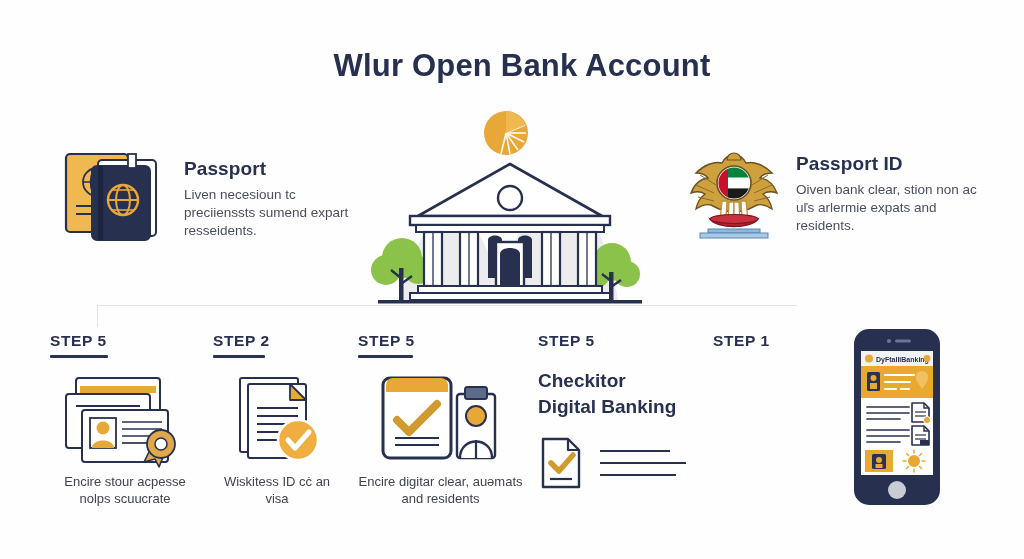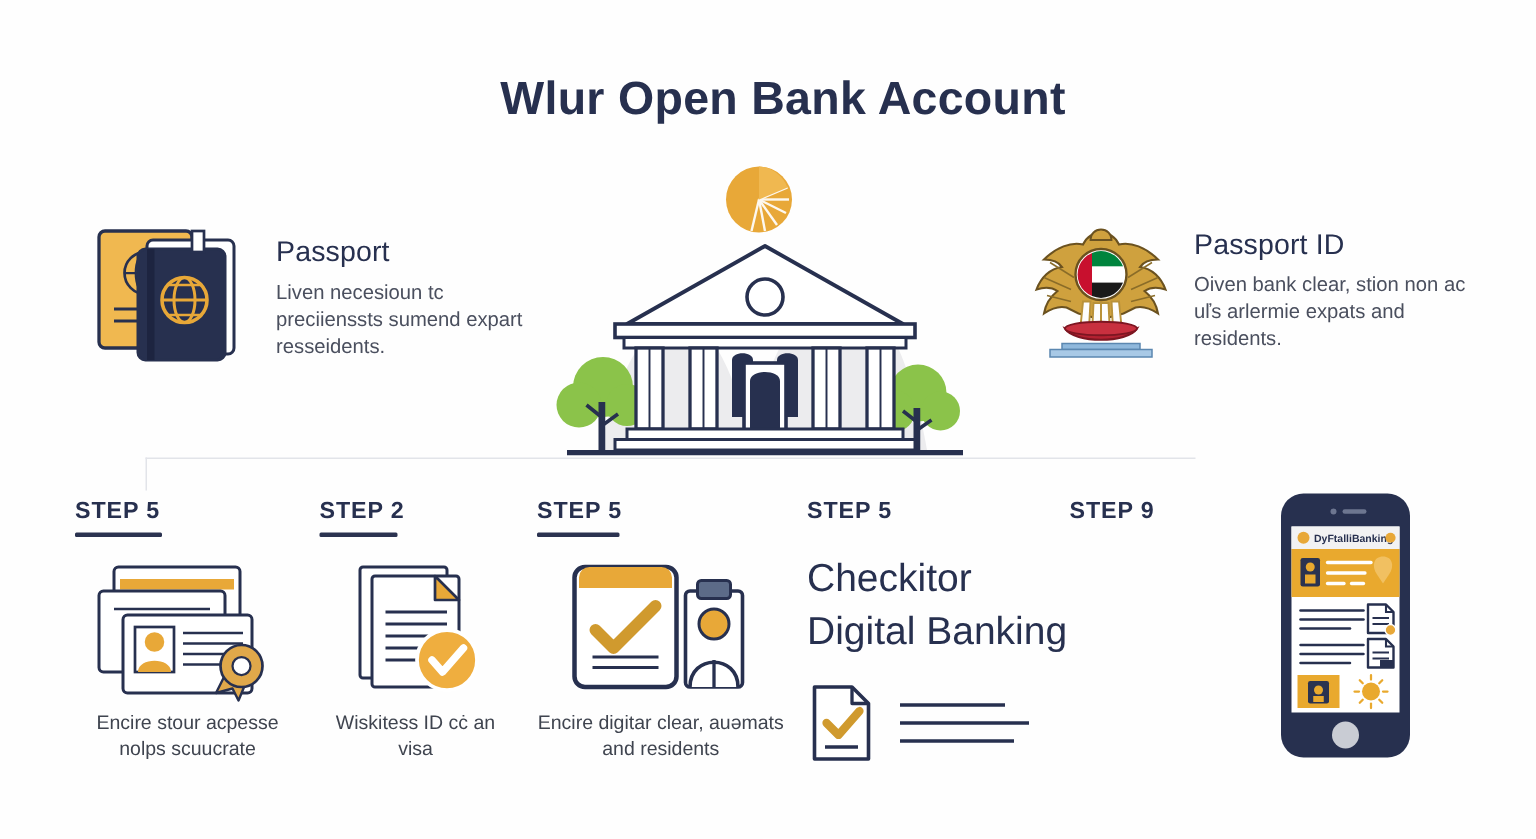--- a/index.html
+++ b/index.html
@@ -27,21 +27,21 @@
     padding-left: 20px;
   }
 
   
   .feature { position: absolute; display: flex; align-items: flex-start; gap: 14px; }
   .feature-left  { left: 62px;  top: 148px; width: 300px; }
   .feature-right { left: 686px; top: 143px; width: 300px; }
   .feature-icon { flex: 0 0 auto; }
   .feature-text { padding-top: 10px; }
   .feature-title {
-    font-size: 19px; font-weight: normal; color: #27304f;
+    font-size: 19px; font-weight: bold; color: #27304f;
     margin-bottom: 6px; letter-spacing: 0.1px;
   }
   .feature-desc {
     font-size: 13.5px; color: #4a4f5e; line-height: 1.32;
     max-width: 185px;
   }
 
   
   .bank-scene { position: absolute; left: 360px; top: 150px; width: 300px; height: 165px; }
   .sun-badge  { position: absolute; left: 481px; top: 108px; }
@@ -81,21 +81,21 @@
   .s1 .step-underline { width: 58px; }
   .s2 .step-underline { width: 52px; }
   .s3 .step-underline { width: 55px; }
   .s4 .step-underline { width: 0px; height: 0; }
   .s5 .step-underline { width: 0px; height: 0; }
 
   .s1 .step-icon, .s2 .step-icon, .s3 .step-icon { display: flex; justify-content: center; }
 
   
   .bank-head {
-    font-size: 26px; font-weight: normal; color: #27304f;
+    font-size: 19px; font-weight: bold; color: #27304f;
     line-height: 1.35; margin-top: 18px;
   }
   .bank-row { margin-top: 16px; display: flex; align-items: center; gap: 14px; }
 
   
   .phone-wrap { position: absolute; left: 848px; top: 327px; }
 </style>
 </head>
 <body>
 
@@ -345,21 +345,21 @@
           <svg width="92" height="36" viewBox="0 0 92 36">
             <line x1="2" y1="6" x2="72" y2="6" stroke="#27304f" stroke-width="2.2"></line>
             <line x1="2" y1="18" x2="88" y2="18" stroke="#27304f" stroke-width="2.2"></line>
             <line x1="2" y1="30" x2="78" y2="30" stroke="#27304f" stroke-width="2.2"></line>
           </svg>
         </span>
       </div>
     </div>
 
     <div class="step s5">
-      <div class="step-label">STEP 9</div>
+      <div class="step-label">STEP 1</div>
       <div class="step-underline"></div>
     </div>
   </div>
 
   <div class="phone-wrap">
     <svg width="100" height="180" viewBox="0 0 100 180">
       <rect x="6" y="2" width="86" height="176" rx="15" fill="#27304f"></rect>
       <circle cx="41" cy="14" r="2" fill="#6d7690"></circle>
       <rect x="47" y="12.5" width="16" height="3" rx="1.5" fill="#6d7690"></rect>
       <rect x="13" y="24" width="72" height="124" fill="#ffffff"></rect>

